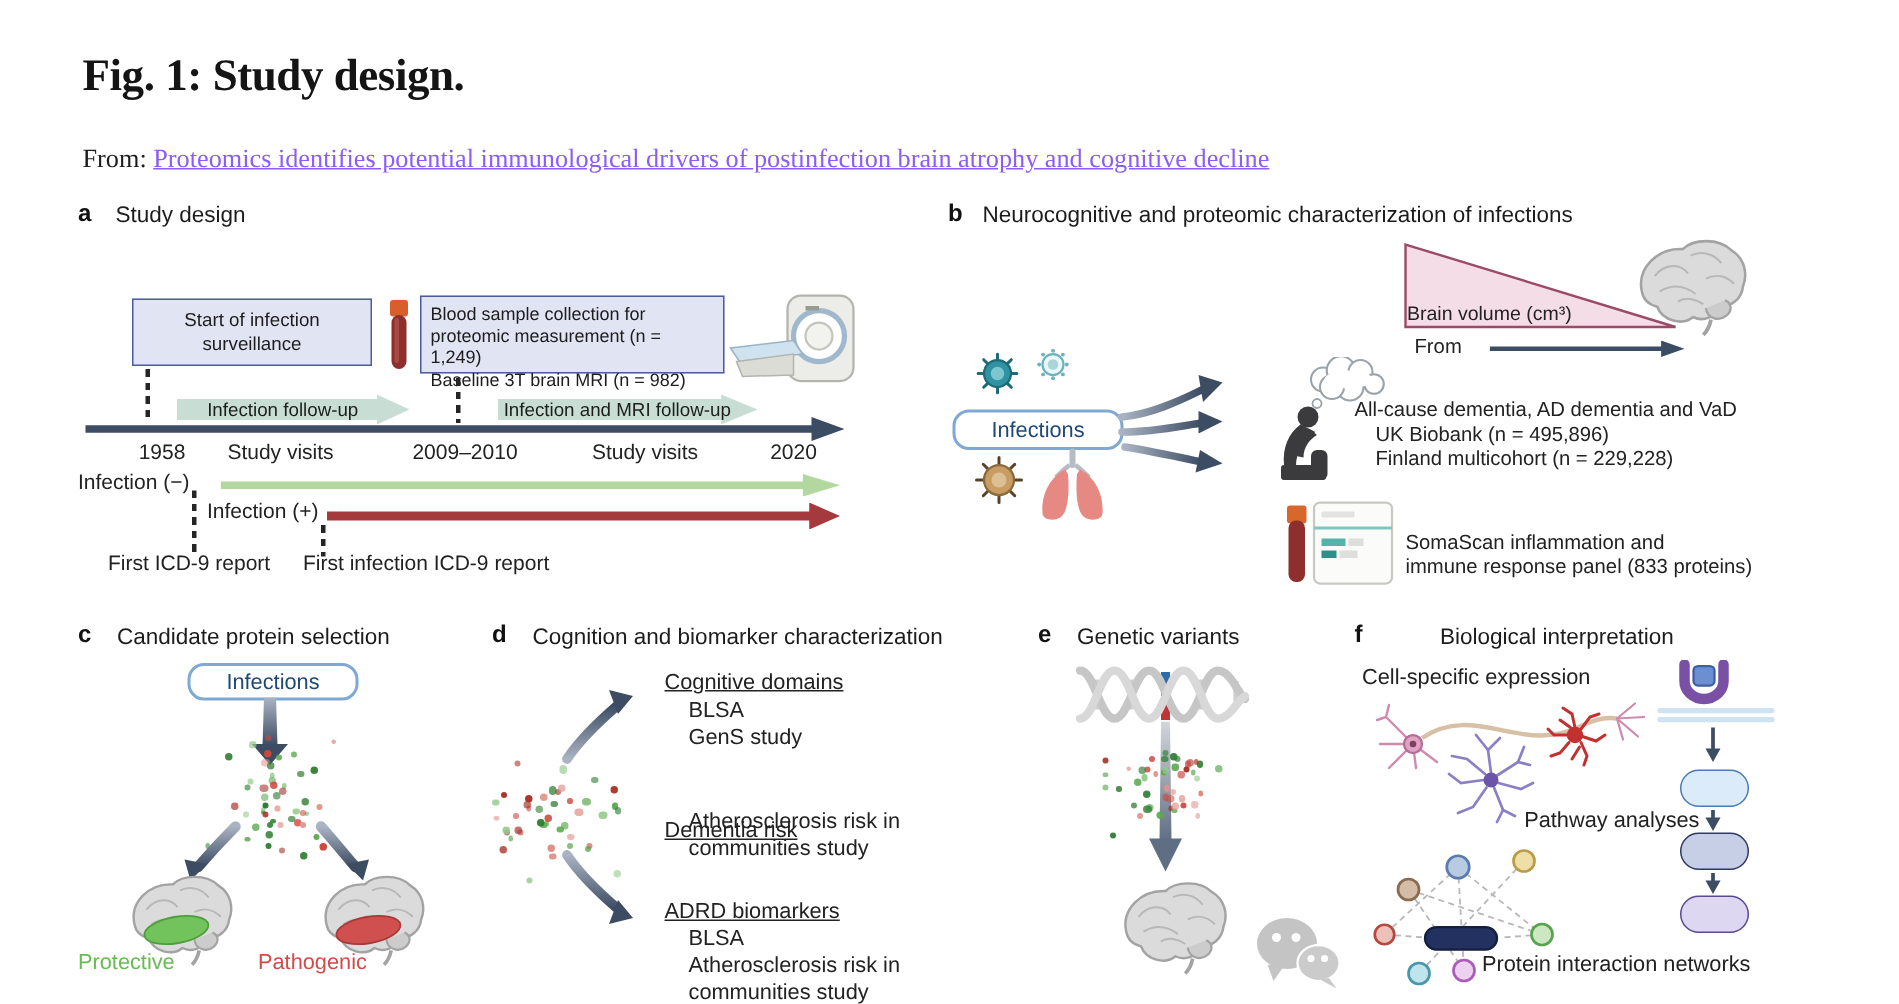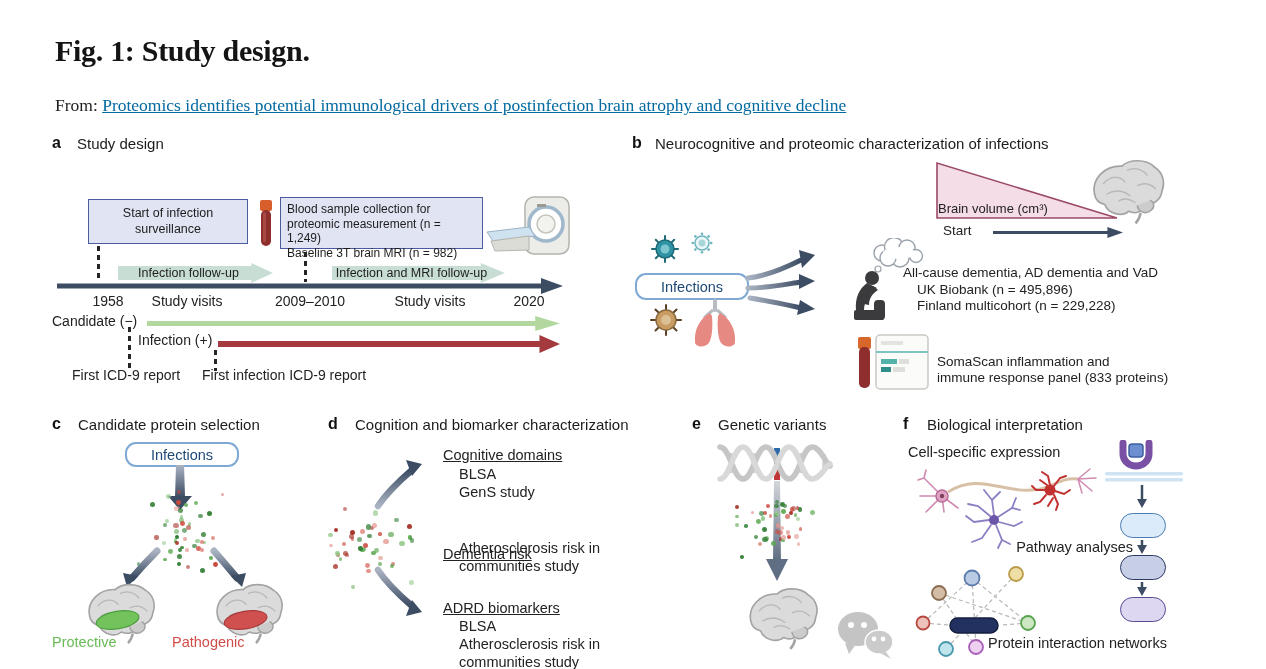--- a/index.html
+++ b/index.html
@@ -2,21 +2,21 @@
 <html><head>
 <meta charset="utf-8">
 <style>
   html,body{margin:0;padding:0;background:#fff;}
   .canvas{position:relative;width:1266px;height:669px;background:#ffffff;overflow:hidden;
           font-family:"Liberation Sans",sans-serif;color:#222;margin-top:16px;}
   .abs{position:absolute;}
   .fig-title{left:55px;top:18px;font-family:"Liberation Serif",serif;font-weight:700;
              font-size:30px;letter-spacing:-0.3px;color:#141414;}
   .from-line{left:55px;top:79px;font-family:"Liberation Serif",serif;font-size:17.5px;color:#1d1d1d;}
-  .article-link{color:#0369a1;text-decoration:underline;cursor:pointer;}
+  .article-link{color:#8b5cf6;text-decoration:underline;cursor:pointer;}
   .pletter{font-weight:700;font-size:16px;color:#111;}
   .ptitle{font-size:15px;color:#1c1c1c;}
   .txt{position:absolute;white-space:nowrap;}
   .infobox{position:absolute;background:#e0e4f3;border:1.5px solid #4c5a9e;color:#1d1d1d;}
   .infections-box{position:absolute;border:2px solid #7fa9d4;border-radius:11px;background:#fff;
                   box-shadow:inset 0 0 0 1.5px rgba(255,255,255,.9);
                   display:flex;align-items:center;justify-content:center;
                   color:#1e4976;font-size:14.5px;}
   .banner{position:absolute;background:#c8ded5;color:#1d1d1d;font-size:12.5px;
           display:flex;align-items:center;justify-content:center;padding-right:14px;box-sizing:border-box;
@@ -105,21 +105,21 @@
     <line x1="2" y1="9" x2="488" y2="9" stroke="#3c4c63" stroke-width="5"></line>
     <polygon points="486,1 508,9 486,17" fill="#3c4c63"></polygon>
   </svg>
 
   <span class="txt" style="left:108px;top:277px;transform:translateX(-50%);font-size:14px;">1958</span>
   <span class="txt" style="left:187px;top:277px;transform:translateX(-50%);font-size:14px;">Study visits</span>
   <span class="txt" style="left:310px;top:277px;transform:translateX(-50%);font-size:14px;">2009–2010</span>
   <span class="txt" style="left:430px;top:277px;transform:translateX(-50%);font-size:14px;">Study visits</span>
   <span class="txt" style="left:529px;top:277px;transform:translateX(-50%);font-size:14px;">2020</span>
 
-  <span class="txt" style="left:52px;top:297px;font-size:14px;">Candidate (−)</span>
+  <span class="txt" style="left:52px;top:297px;font-size:14px;">Infection (−)</span>
   <div class="flat-arrow" style="left:147px;top:300px;width:413px;height:15px;background:#b3d89f;"></div>
 
   <div class="vdash" style="left:128px;top:311px;height:41px;"></div>
 
   <span class="txt" style="left:138px;top:316px;font-size:14px;">Infection (+)</span>
   <div class="flat-arrow" style="left:218px;top:319px;width:342px;height:18px;background:#a43a3e;"></div>
 
   <div class="vdash" style="left:214px;top:334px;height:21px;"></div>
 
   <span class="txt" style="left:72px;top:351px;font-size:14px;">First ICD-9 report</span>
@@ -130,21 +130,21 @@
 
   <svg class="abs" style="left:935px;top:145px;" width="185" height="60" viewBox="0 0 185 60">
     <polygon points="2,2 2,57 182,57" fill="#f5dde8" stroke="#9b4a68" stroke-width="1.6"></polygon>
   </svg>
   <span class="txt" style="left:938px;top:185px;font-size:13px;">Brain volume (cm³)</span>
 
   <svg class="abs" style="left:1083px;top:139px;" width="88" height="70" viewBox="0 0 100 82">
       <use href="#brainShape"></use>
     </svg>
 
-  <span class="txt" style="left:943px;top:207px;font-size:13.5px;">Start</span>
+  <span class="txt" style="left:943px;top:207px;font-size:13.5px;">From</span>
   <div class="abs" style="left:993px;top:211px;width:130px;height:11px;background:#3c4c63;clip-path:polygon(0 36%,88% 36%,88% 0,100% 50%,88% 100%,88% 64%,0 64%);"></div>
 
   <svg class="abs" style="left:651px;top:219px;" width="28" height="28" viewBox="0 0 28 28">
     <g stroke="#1d6b76" stroke-width="2" stroke-linecap="round">
       <line x1="14" y1="1" x2="14" y2="5"></line>
         <line x1="14" y1="23" x2="14" y2="27"></line>
       <line x1="1" y1="14" x2="5" y2="14"></line>
         <line x1="23" y1="14" x2="27" y2="14"></line>
       <line x1="4.8" y1="4.8" x2="7.6" y2="7.6"></line>
         <line x1="20.4" y1="20.4" x2="23.2" y2="23.2"></line>
@@ -465,21 +465,21 @@
       <span class="dot" style="left: 50.7016px; top: 42.5801px; width: 4.43207px; height: 4.43207px; background: rgb(226, 148, 140); opacity: 0.644002;"></span>
       <span class="dot" style="left: 5.68304px; top: 39.6169px; width: 4.08781px; height: 4.08781px; background: rgb(91, 168, 79); opacity: 0.622652;"></span>
       <span class="dot" style="left: 25.3067px; top: 52.1025px; width: 3.98775px; height: 3.98775px; background: rgb(47, 125, 50); opacity: 0.74262;"></span>
     </div>
 
   <svg class="abs" style="left:741px;top:567px;" width="82" height="68" viewBox="0 0 100 82">
       <use href="#brainShape"></use>
     </svg>
 
   <span class="txt pletter" style="left:903px;top:399px;">f</span>
-  <span class="txt ptitle" style="left:927px;top:400px;">Biological interpretation</span>
+  <span class="txt ptitle" style="left:960px;top:400px;">Biological interpretation</span>
 
   <span class="txt" style="left:908px;top:428px;font-size:14.5px;">Cell-specific expression</span>
 
   <svg class="abs" style="left:914px;top:448px;" width="190" height="52" viewBox="0 0 190 52">
     <g stroke="#cf8ab0" stroke-width="1.6" fill="none" stroke-linecap="round">
       <path d="M28,32 L10,14 M10,14 L4,16 M10,14 L12,6"></path>
       <path d="M28,32 L6,32 M28,32 L12,48 M28,32 L30,48 M28,32 L44,44"></path>
     </g>
     <path d="M34,28 C70,4 100,40 140,20 C150,15 158,14 164,15" stroke="#d8c0a6" stroke-width="3" fill="none"></path>
     <g stroke="#cf8ab0" stroke-width="1.5" fill="none" stroke-linecap="round">

